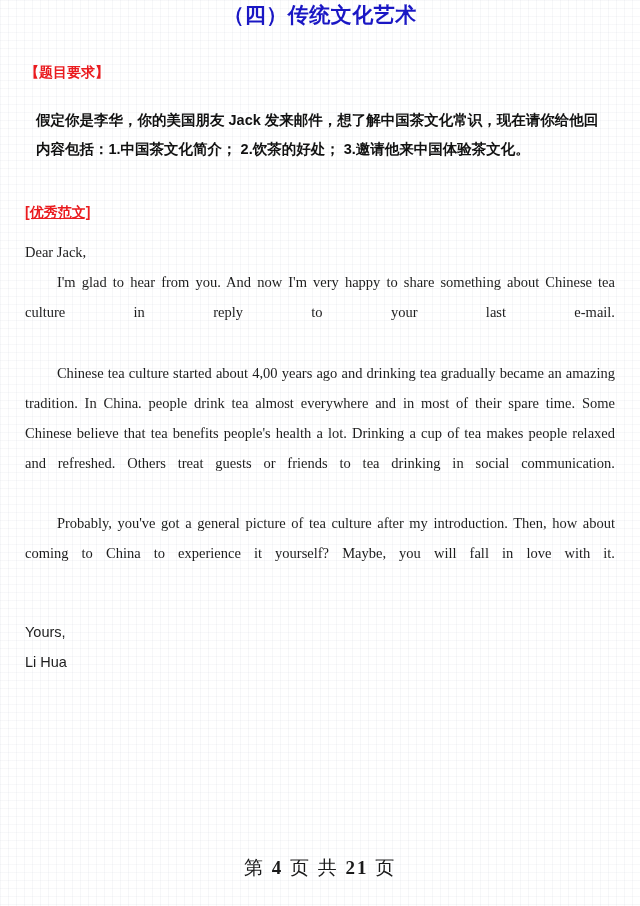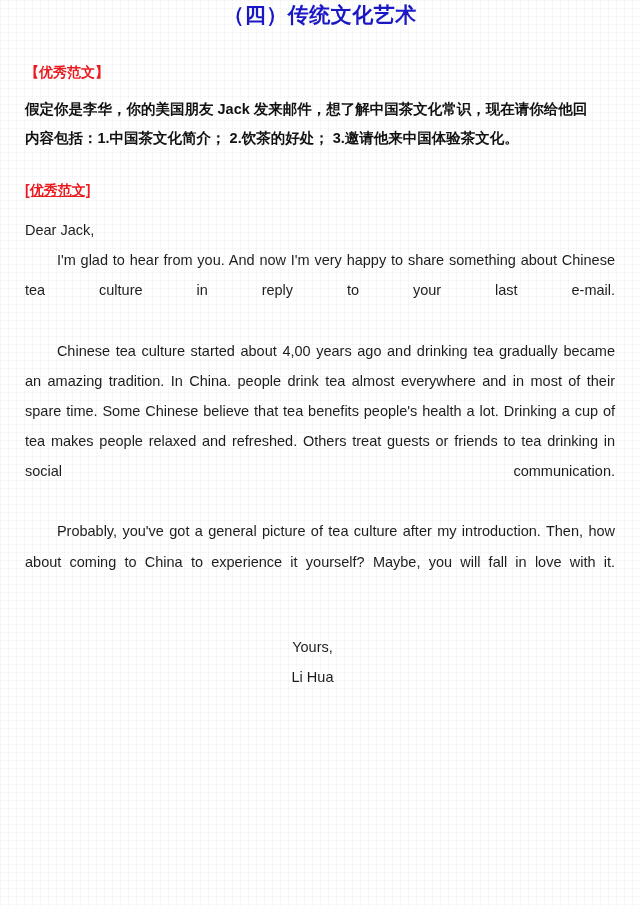--- a/index.html
+++ b/index.html
@@ -56,21 +56,21 @@
   .req-label {
     margin: 0;
     padding-top: 33px;
     font-size: 14px;
     font-weight: bold;
     color: #ea1b1f;
     line-height: 1.5;
   }
 
   .req-body {
-    margin: 0;
+    margin: 11px;
     padding-top: 12px;
     font-size: 14.5px;
     font-weight: bold;
     color: #121212;
     line-height: 1.95;
     text-align: left;
   }
 
   .req-body .req-line {
     display: block;
@@ -94,41 +94,42 @@
 
   .letter p {
     margin: 0;
     font-size: 14.5px;
     color: #1d1d1d;
     line-height: 2.08;
     text-align: justify;
     text-justify: inter-word;
     -webkit-hyphens: none;
     hyphens: none;
+    font-family: Liberation Serif, serif;
   }
 
   .letter p.salutation {
     text-align: left;
   }
 
   .letter p.para {
     text-indent: 2.2em;
   }
 
   
   .letter p.para::after {
     content: "";
     display: inline-block;
     width: 100%;
   }
 
   .signoff {
-    margin: 7px;
+    margin: 0;
     padding-top: 18px;
-    text-align: center;
+    text-align: left;
     padding-right: 15px;
   }
   .signoff .sig-line {
     display: block;
     font-size: 14.5px;
     color: #1d1d1d;
     line-height: 2.08;
   }
 
   
@@ -153,21 +154,21 @@
 </style>
 </head>
 <body>
 
 <div class="page">
 
   <div class="content">
 
     <h1 class="doc-title">（四）传统文化艺术</h1>
 
-    <div class="req-label">【优秀范文】</div>
+    <div class="req-label">【题目要求】</div>
 
     <div class="req-body">
       <span class="req-line">假定你是李华，你的美国朋友 Jack 发来邮件，想了解中国茶文化常识，现在请你给他回</span>
       <span class="req-line">内容包括：1.中国茶文化简介；  2.饮茶的好处；  3.邀请他来中国体验茶文化。</span>
     </div>
 
     <div class="sample-label">[优秀范文]</div>
 
     <div class="letter">
       <p class="salutation">Dear Jack,</p>
@@ -176,14 +177,21 @@
       <p class="para">Probably, you've got a general picture of tea culture after my introduction. Then, how about coming to China to experience it yourself? Maybe, you will fall in love with it.</p>
 
       <div class="signoff">
         <span class="sig-line">Yours,</span>
         <span class="sig-line">Li Hua</span>
       </div>
     </div>
 
   </div>
 
+  <div class="footer">
+    <span class="cn">第</span>
+    <span class="num">4</span>
+    <span class="cn">页 共</span>
+    <span class="num">21</span>
+    <span class="cn">页</span>
+  </div>
 
 </div>
 
 </body></html>

